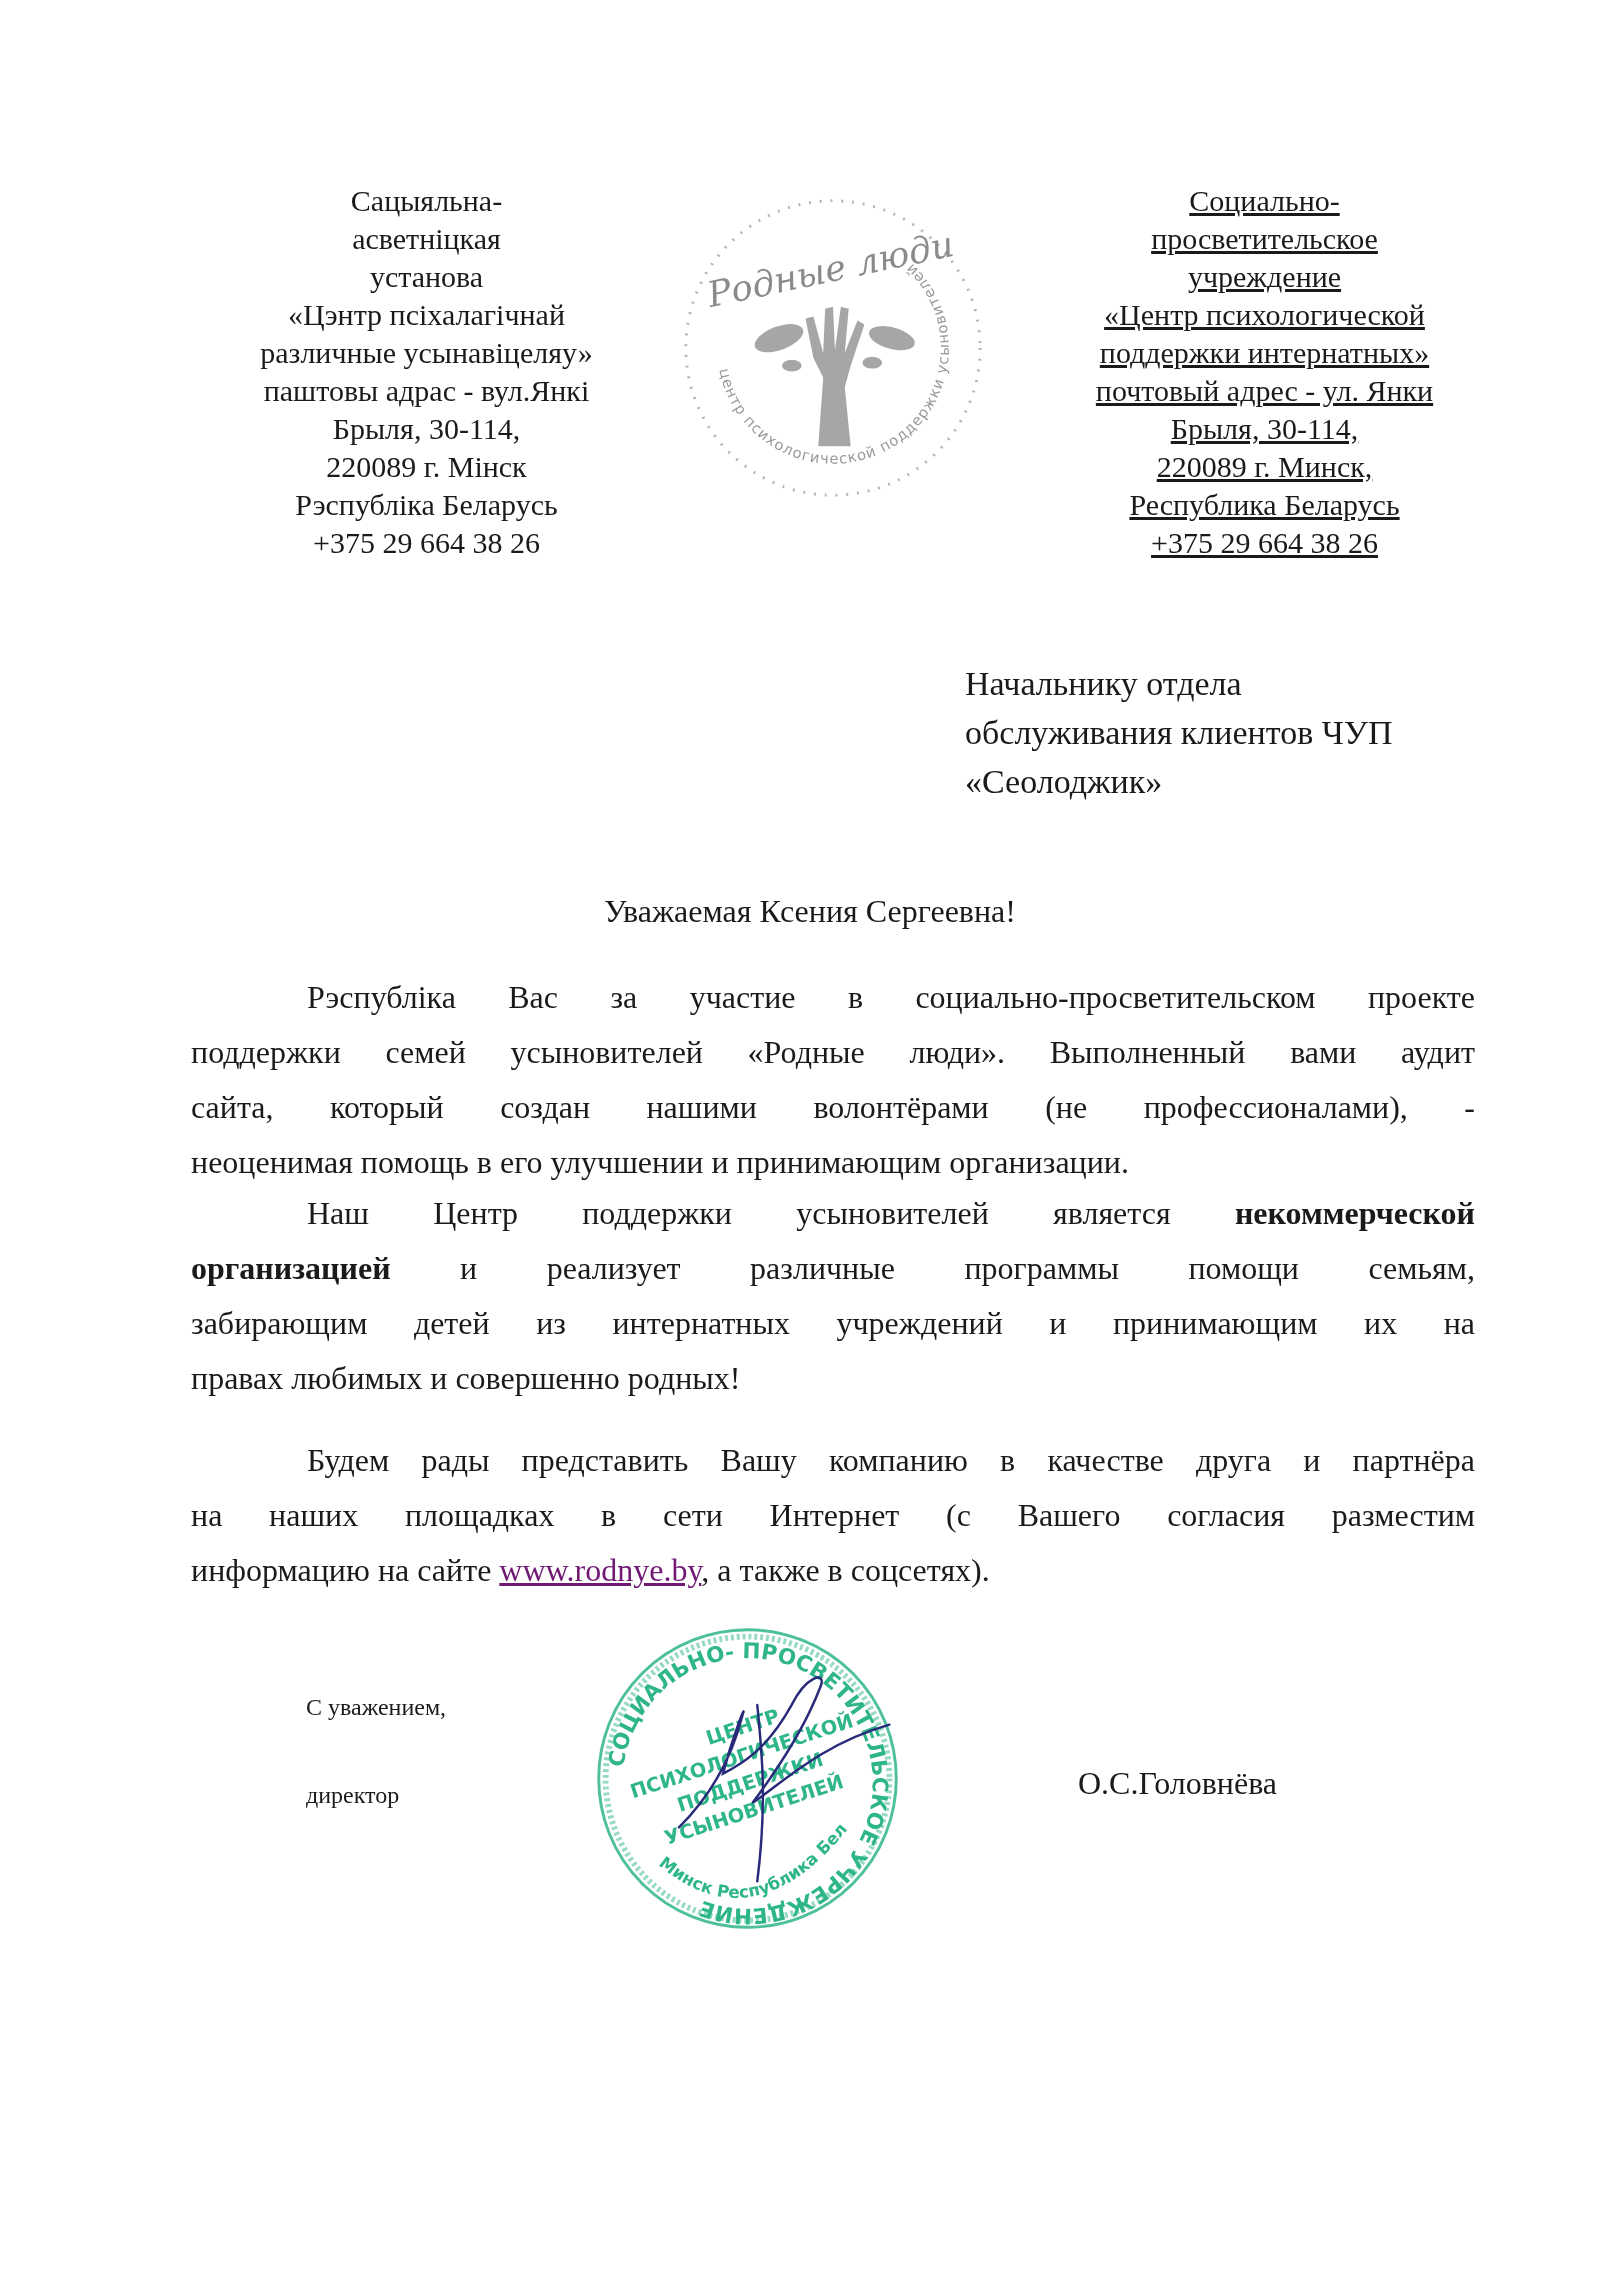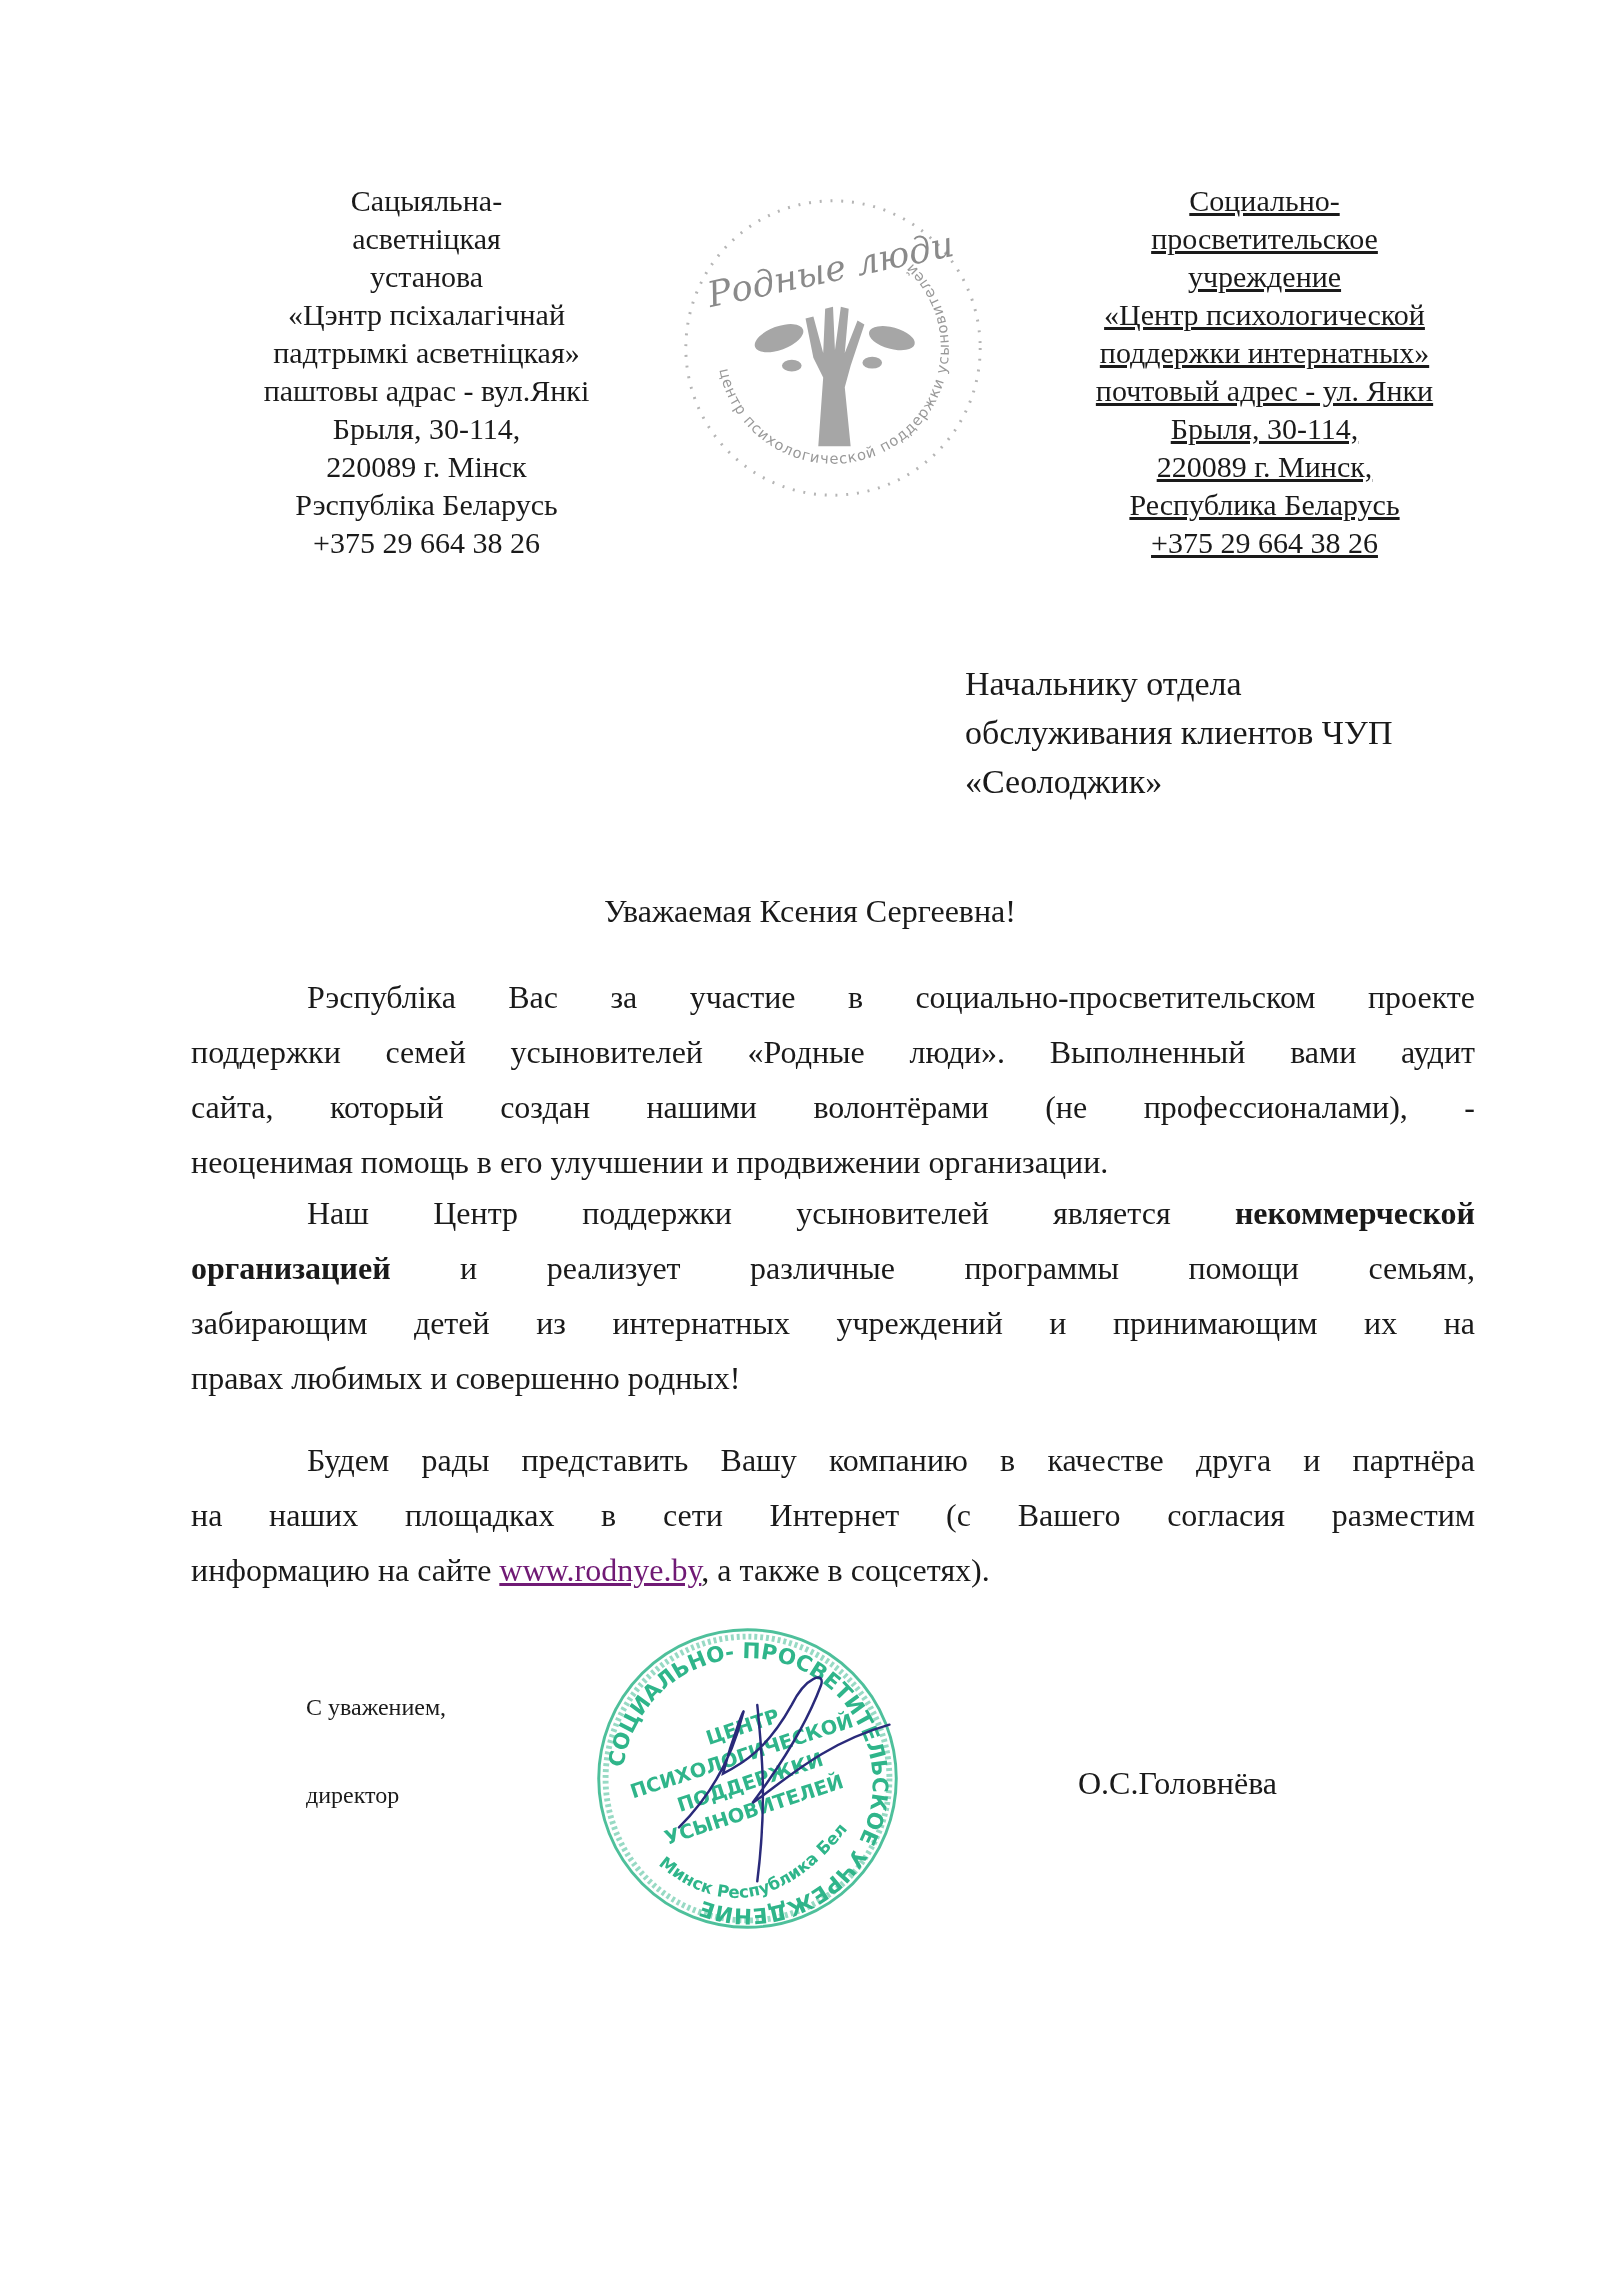--- a/index.html
+++ b/index.html
@@ -57,21 +57,21 @@
   }
 </style>
 </head>
 <body>
 
 <div class="hdr hdr-left">
   <div>Сацыяльна-</div>
   <div>асветніцкая</div>
   <div>установа</div>
   <div>«Цэнтр псіхалагічнай</div>
-  <div>падтрымкі асветніцкая»</div>
+  <div>различные усынавіцеляу»</div>
   <div>паштовы адрас - вул.Янкі</div>
   <div>Брыля, 30-114,</div>
   <div>220089 г. Мінск</div>
   <div>Рэспубліка Беларусь</div>
   <div>+375 29 664 38 26</div>
 </div>
 
 <svg class="logo" viewBox="0 0 320 320">
   <defs>
     <path id="logoRing" d="M 160,160 m -118,0 a 118,118 0 1,0 236,0 a 118,118 0 1,0 -236,0"></path>
@@ -108,21 +108,21 @@
   <div>обслуживания клиентов ЧУП</div>
   <div>«Сеолоджик»</div>
 </div>
 
 <div class="greeting">Уважаемая Ксения Сергеевна!</div>
 
 <div class="para p1">
   <span class="line indent">Рэспубліка Вас за участие в социально-просветительском проекте</span>
   <span class="line">поддержки семей усыновителей «Родные люди». Выполненный вами аудит</span>
   <span class="line">сайта, который создан нашими волонтёрами (не профессионалами), -</span>
-  <span class="line last">неоценимая помощь в его улучшении и продвижении организации.</span>
+  <span class="line last">неоценимая помощь в его улучшении и принимающим организации.</span>
 </div>
 
 <div class="para p2">
   <span class="line indent"><span>Наш Центр поддержки усыновителей является</span> <span class="bold">некоммерческой</span></span>
   <span class="line"><span class="bold">организацией</span> <span>и реализует различные программы помощи семьям,</span></span>
   <span class="line">забирающим детей из интернатных учреждений и принимающим их на</span>
   <span class="line last">правах любимых и совершенно родных!</span>
 </div>
 
 <div class="para p3">

